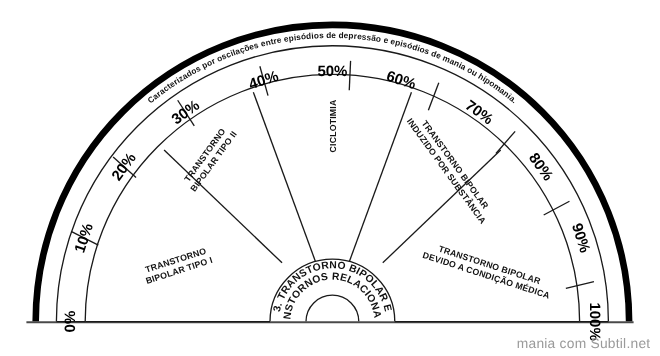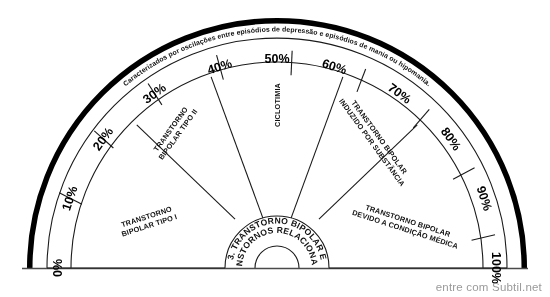--- a/index.html
+++ b/index.html
@@ -171,13 +171,13 @@
 
     <text class="hub-text">
       <textPath href="#pathHub1" startOffset="50%" text-anchor="middle">3. TRANSTORNO BIPOLAR E</textPath>
     </text>
     <text class="hub-text">
       <textPath href="#pathHub2" startOffset="50%" text-anchor="middle">TRANSTORNOS RELACIONADOS</textPath>
     </text>
   </svg>
 </div>
 
-<div id="footer-credit">entre com Subtil.net</div>
+<div id="footer-credit">mania com Subtil.net</div>
 
 </body></html>

